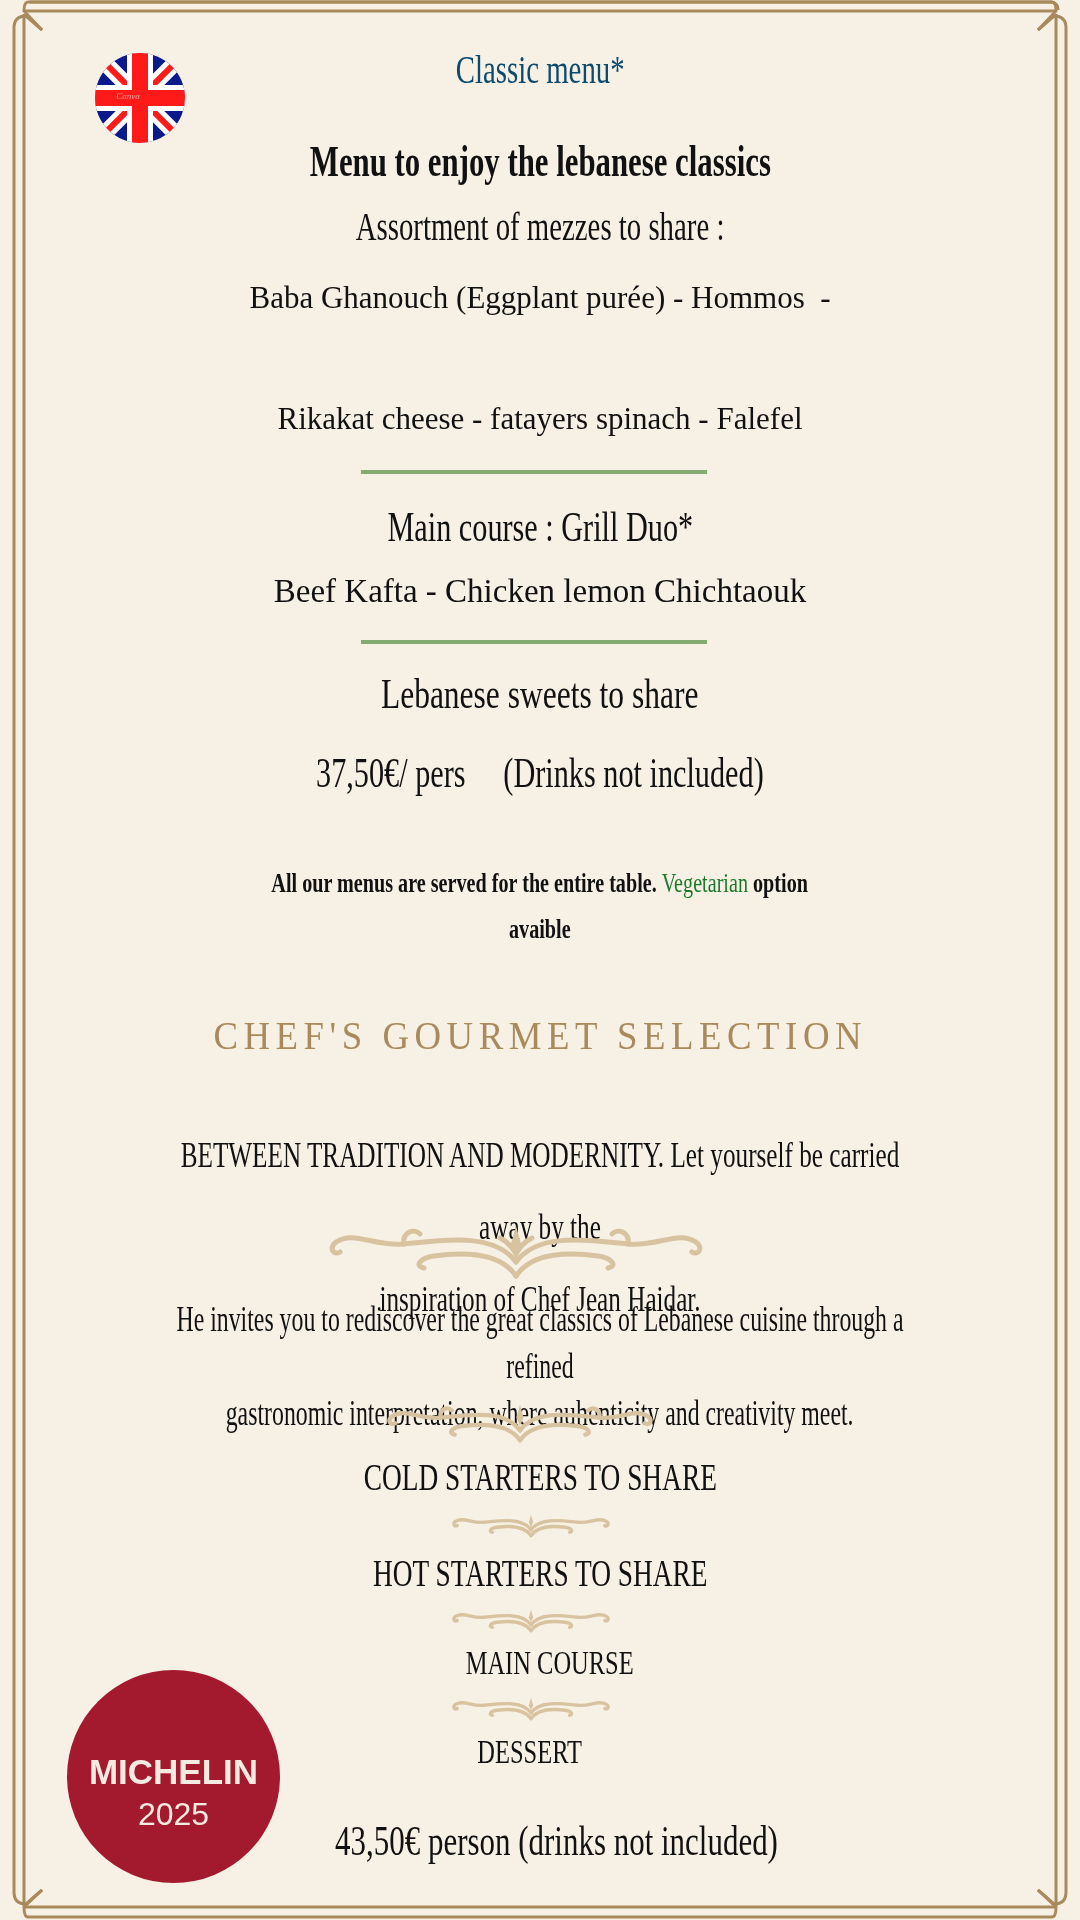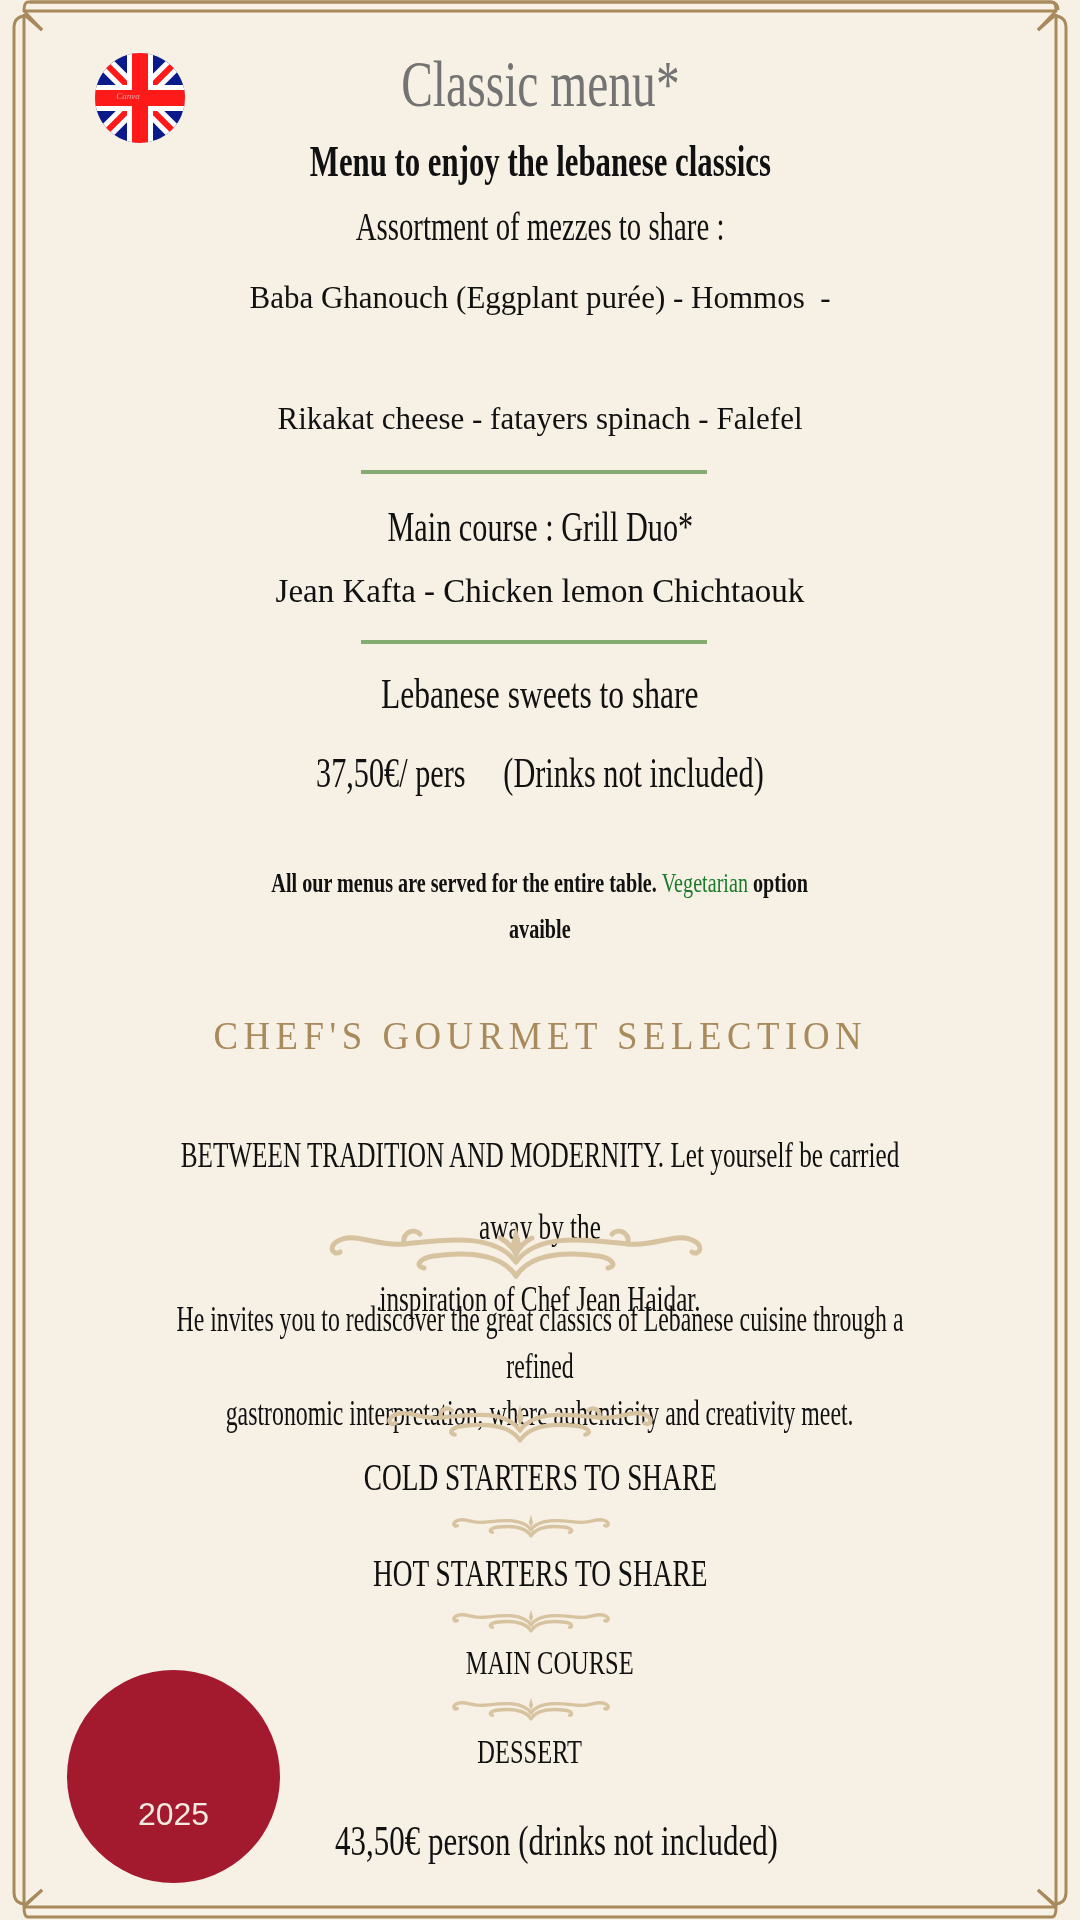--- a/index.html
+++ b/index.html
@@ -11,21 +11,21 @@
       color: #111;
     }
     .frame { position: absolute; pointer-events: none; }
     .frame svg { position: absolute; left: 0; top: 0; }
     .abs { position: absolute; left: 0; width: 1080px; text-align: center; }
     .condensed {
       font-family: "Liberation Serif", "DejaVu Serif", serif;
       transform-origin: center center;
       display: inline-block;
     }
-    .t-title { top: 46px; font-size: 66px; color: #737373; }
+    .t-title { top: 46px; font-size: 40px; color: #0c4a6e; }
     .t-title span { transform: scaleX(0.72); }
     .t-sub { top: 136px; font-size: 44px; font-weight: bold; }
     .t-sub span { transform: scaleX(0.70); }
     .t-mezz { top: 203px; font-size: 40px; }
     .t-mezz span { transform: scaleX(0.72); }
     .t-dish1 { top: 276px; font-size: 31px; line-height: 44px; }
     .t-dish2 { top: 401px; font-size: 31px; }
     .divider {
       position: absolute; left: 361px; width: 346px; height: 4px;
       background: #84ab72;
@@ -120,21 +120,21 @@
 <div class="abs t-dish1">
   <div style="white-space:pre;">Baba Ghanouch (Eggplant purée) - Hommos  -</div>
 </div>
 <div class="abs t-dish2">Rikakat cheese - fatayers spinach - Falefel</div>
 
 <div class="divider" style="top:470px;"></div>
 
 <div class="abs t-main">
   <span class="condensed">Main course : Grill Duo*</span>
 </div>
-<div class="abs t-mainitems">Jean Kafta - Chicken lemon Chichtaouk</div>
+<div class="abs t-mainitems">Beef Kafta - Chicken lemon Chichtaouk</div>
 
 <div class="divider" style="top:640px;"></div>
 
 <div class="abs t-sweets">
   <span class="condensed">Lebanese sweets to share</span>
 </div>
 <div class="abs t-price1">
   <span class="condensed">
     <span>37,50€/ pers</span>&nbsp;&nbsp;&nbsp;&nbsp;
     <span>(Drinks not included)</span>
@@ -231,14 +231,15 @@
 
 <div class="abs t-section" style="top:1733px;font-size:34px;left:-10px;">
   <span class="condensed">DESSERT</span>
 </div>
 
 <div class="abs t-price2" style="left:17px;">
   <span class="condensed">43,50€ person (drinks not included)</span>
 </div>
 
 <div class="michelin">
+  <div class="m1">MICHELIN</div>
   <div class="m2">2025</div>
 </div>
 
 </body></html>

